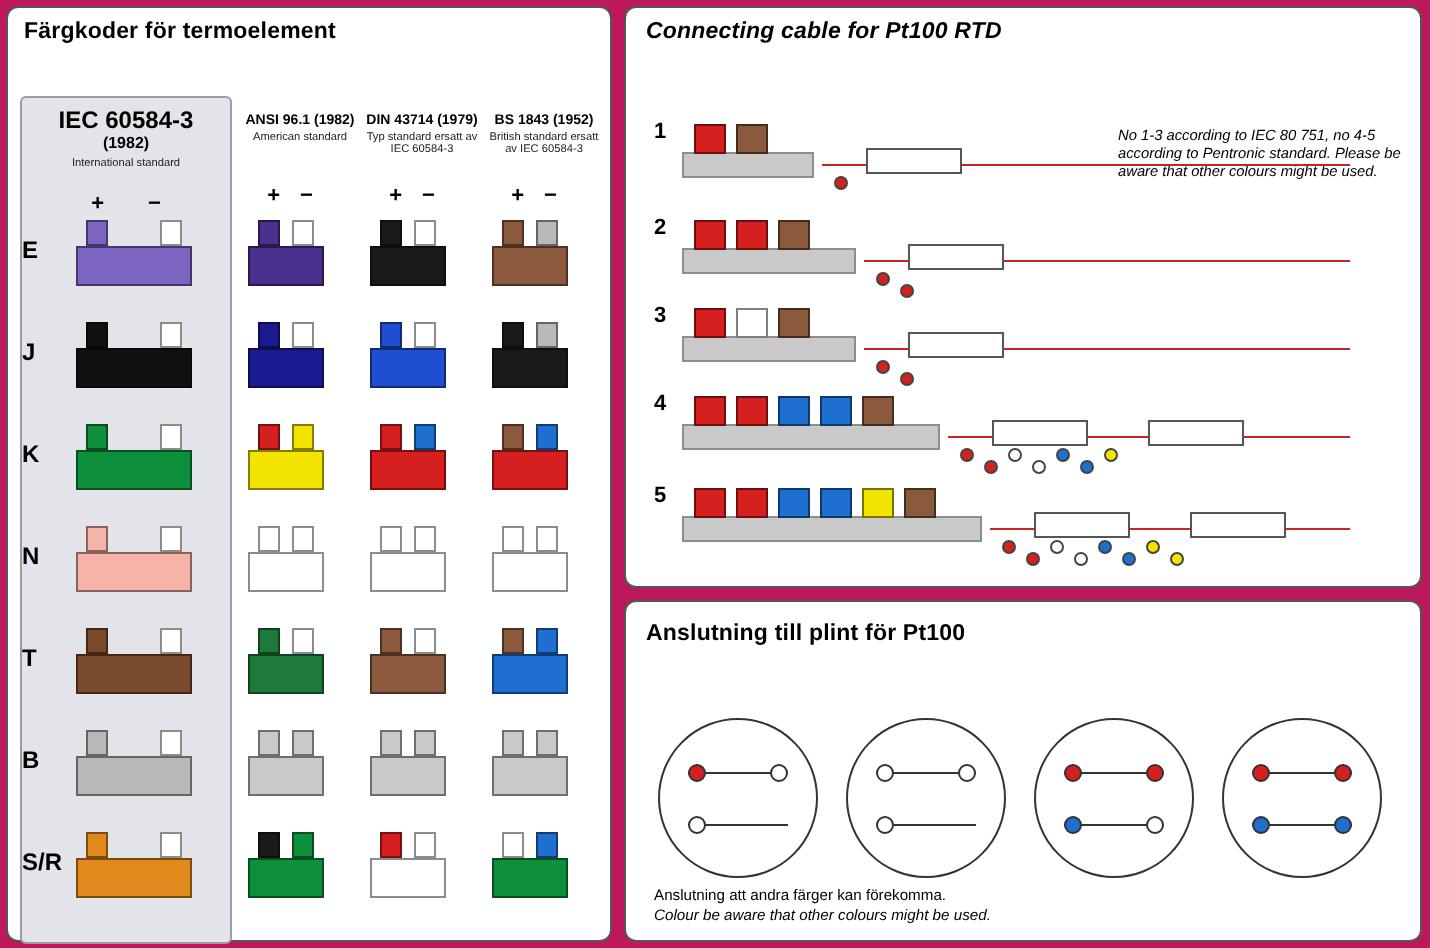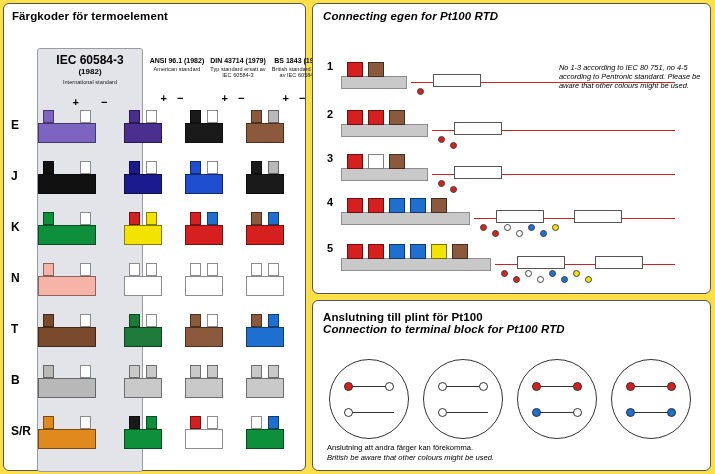--- a/index.html
+++ b/index.html
@@ -1,34 +1,34 @@
 <!DOCTYPE html>
 <html><head>
 <meta charset="utf-8">
 <style>
   html,body{margin:0;padding:0;background:#ffffff;}
   body{width:715px;height:474px;font-family:"Liberation Sans",sans-serif;overflow:hidden;position:relative;}
-  .page{position:absolute;left:0;top:0;width:715px;height:474px;background:#fde047;}
+  .page{position:absolute;left:0;top:0;width:715px;height:474px;background:#be185d;}
 
   
   .panel{position:absolute;background:#ffffff;border:1px solid #555;border-radius:6px;box-sizing:border-box;}
   #panel-left{left:3px;top:3px;width:303px;height:468px;}
   #panel-topright{left:312px;top:3px;width:399px;height:291px;}
   #panel-botright{left:312px;top:300px;width:399px;height:171px;}
 
   .ttl-sv{font-size:11.5px;font-weight:bold;color:#000;letter-spacing:.1px;}
   .ttl-en{font-size:11.5px;font-weight:bold;font-style:italic;color:#000;letter-spacing:.1px;}
 
   
   #left-head{position:absolute;left:8px;top:6px;width:290px;}
   #left-head .ttl-sv{display:block;margin-bottom:1px;}
   #left-head .ttl-en{display:block;}
 
   #table-area{position:absolute;left:6px;top:44px;width:292px;height:424px;}
-  .std-col{position:absolute;top:0;height:424px;box-sizing:border-box;margin-left:27px;}
+  .std-col{position:absolute;top:0;height:424px;box-sizing:border-box;}
   #col-iec{left:0;width:106px;background:#e3e3ea;border:1px solid #9a9aa5;border-radius:3px;}
   #col-ansi{left:110px;width:60px;}
   #col-din{left:171px;width:60px;}
   #col-bs{left:232px;width:60px;}
 
   .std-title{font-size:8px;font-weight:bold;color:#000;text-align:center;line-height:9.5px;}
   .std-sub{font-size:5.6px;color:#222;text-align:center;line-height:6.4px;}
   #col-iec .std-title{font-size:12px;margin-top:7px;}
   #col-iec .std-year{font-size:8px;text-align:center;font-weight:bold;margin-top:1px;}
   #col-iec .std-sub{margin-top:3px;}
@@ -267,21 +267,21 @@
             <div class="pinL" style="background: rgb(255, 255, 255);"></div>
             <div class="pinR" style="background: rgb(31, 111, 208);"></div>
             <div class="body" style="background: rgb(14, 143, 60);"></div>
           </div>
         </div>
     </div>
   </div>
 
   <div class="panel" id="panel-topright">
     <div id="tr-head">
-      <span class="ttl-en" style="display:block;">Connecting egen for Pt100 RTD</span>
+      <span class="ttl-en" style="display:block;">Connecting cable for Pt100 RTD</span>
     </div>
     <div id="tr-note">
       <span class="en">No 1-3 according to IEC 80 751, no 4-5 according to Pentronic standard. Please be aware that other colours might be used.</span>
     </div>
     <div id="cables-layer">
         <div class="cable-row" style="top: 56px; width: 370px; height: 42px;">
           <div class="cnum">1</div>
           <div class="termstrip" style="left: 14px; top: 16px; width: 66px; height: 13px;"></div>
           <div class="tblock" style="left: 20px; top: 2px; width: 16px; height: 15px; background: rgb(214, 32, 32);"></div>
           <div class="tblock" style="left: 41px; top: 2px; width: 16px; height: 15px; background: rgb(139, 90, 60);"></div>
@@ -350,21 +350,20 @@
           <div class="dot" style="background: rgb(31, 111, 208); left: 234px; top: 34px;"></div>
           <div class="dot" style="background: rgb(242, 228, 0); left: 246px; top: 28px;"></div>
           <div class="dot" style="background: rgb(242, 228, 0); left: 258px; top: 34px;"></div>
         </div>
       </div>
   </div>
 
   <div class="panel" id="panel-botright">
     <div id="br-head">
       <span class="ttl-sv" style="display:block;">Anslutning till plint för Pt100</span>
-      <span class="ttl-en" style="display:block;">Connection to terminal block for Pt100 RTD</span>
     </div>
     <div id="conn-layer">
         <div class="circ" style="left: 16px;">
           <div class="cline" style="left: 14px; top: 26px; width: 50px;"></div>
           <div class="cline" style="left: 14px; top: 52px; width: 50px;"></div>
           <div class="cdot" style="background: rgb(214, 32, 32); left: 14px; top: 22px;"></div>
           <div class="cdot" style="background: rgb(255, 255, 255); left: 55px; top: 22px;"></div>
           <div class="cdot" style="background: rgb(255, 255, 255); left: 14px; top: 48px;"></div>
         </div>
         <div class="circ" style="left: 110px;">
@@ -386,17 +385,17 @@
           <div class="cline" style="left: 14px; top: 26px; width: 50px;"></div>
           <div class="cline" style="left: 14px; top: 52px; width: 50px;"></div>
           <div class="cdot" style="background: rgb(214, 32, 32); left: 14px; top: 22px;"></div>
           <div class="cdot" style="background: rgb(214, 32, 32); left: 55px; top: 22px;"></div>
           <div class="cdot" style="background: rgb(31, 111, 208); left: 14px; top: 48px;"></div>
           <div class="cdot" style="background: rgb(31, 111, 208); left: 55px; top: 48px;"></div>
         </div>
       </div>
     <div id="br-note">
       <span>Anslutning att andra färger kan förekomma.</span>
-      <span class="en">British be aware that other colours might be used.</span>
+      <span class="en">Colour be aware that other colours might be used.</span>
     </div>
   </div>
 
 </div>
 
 </body></html>

